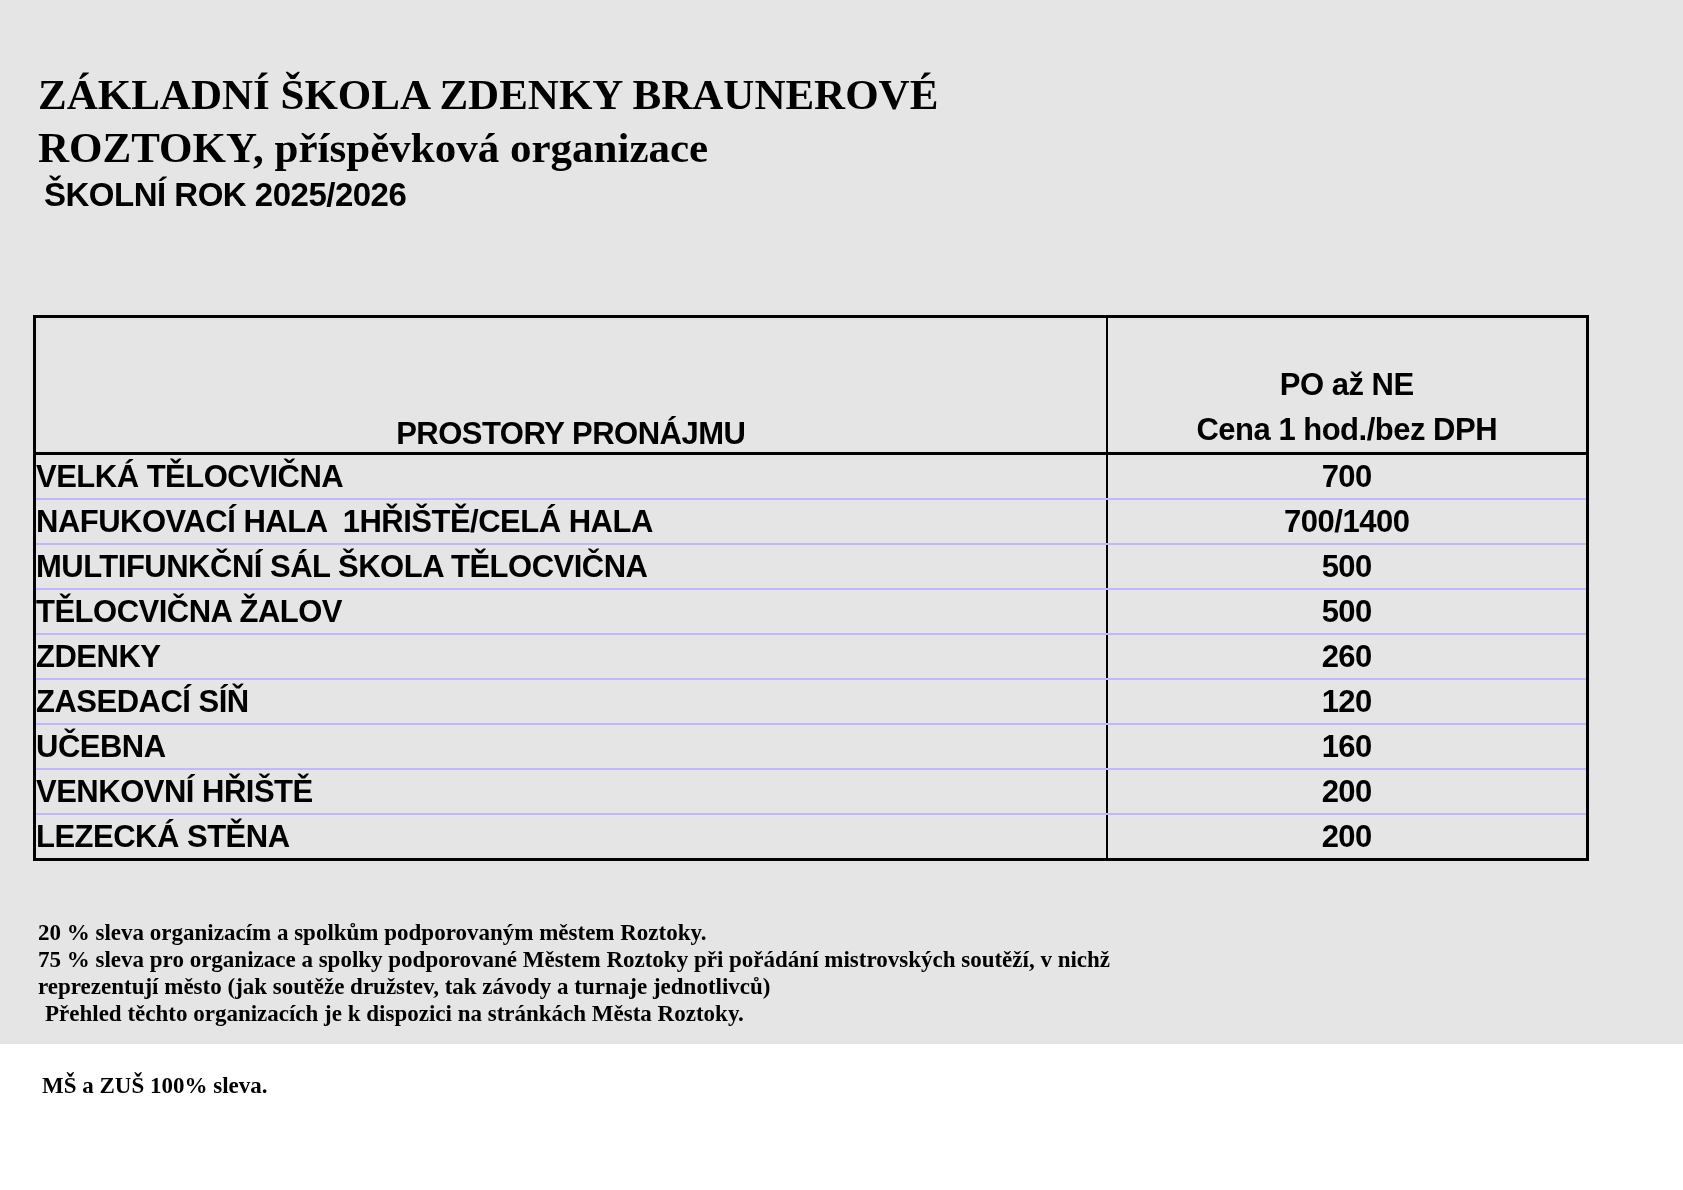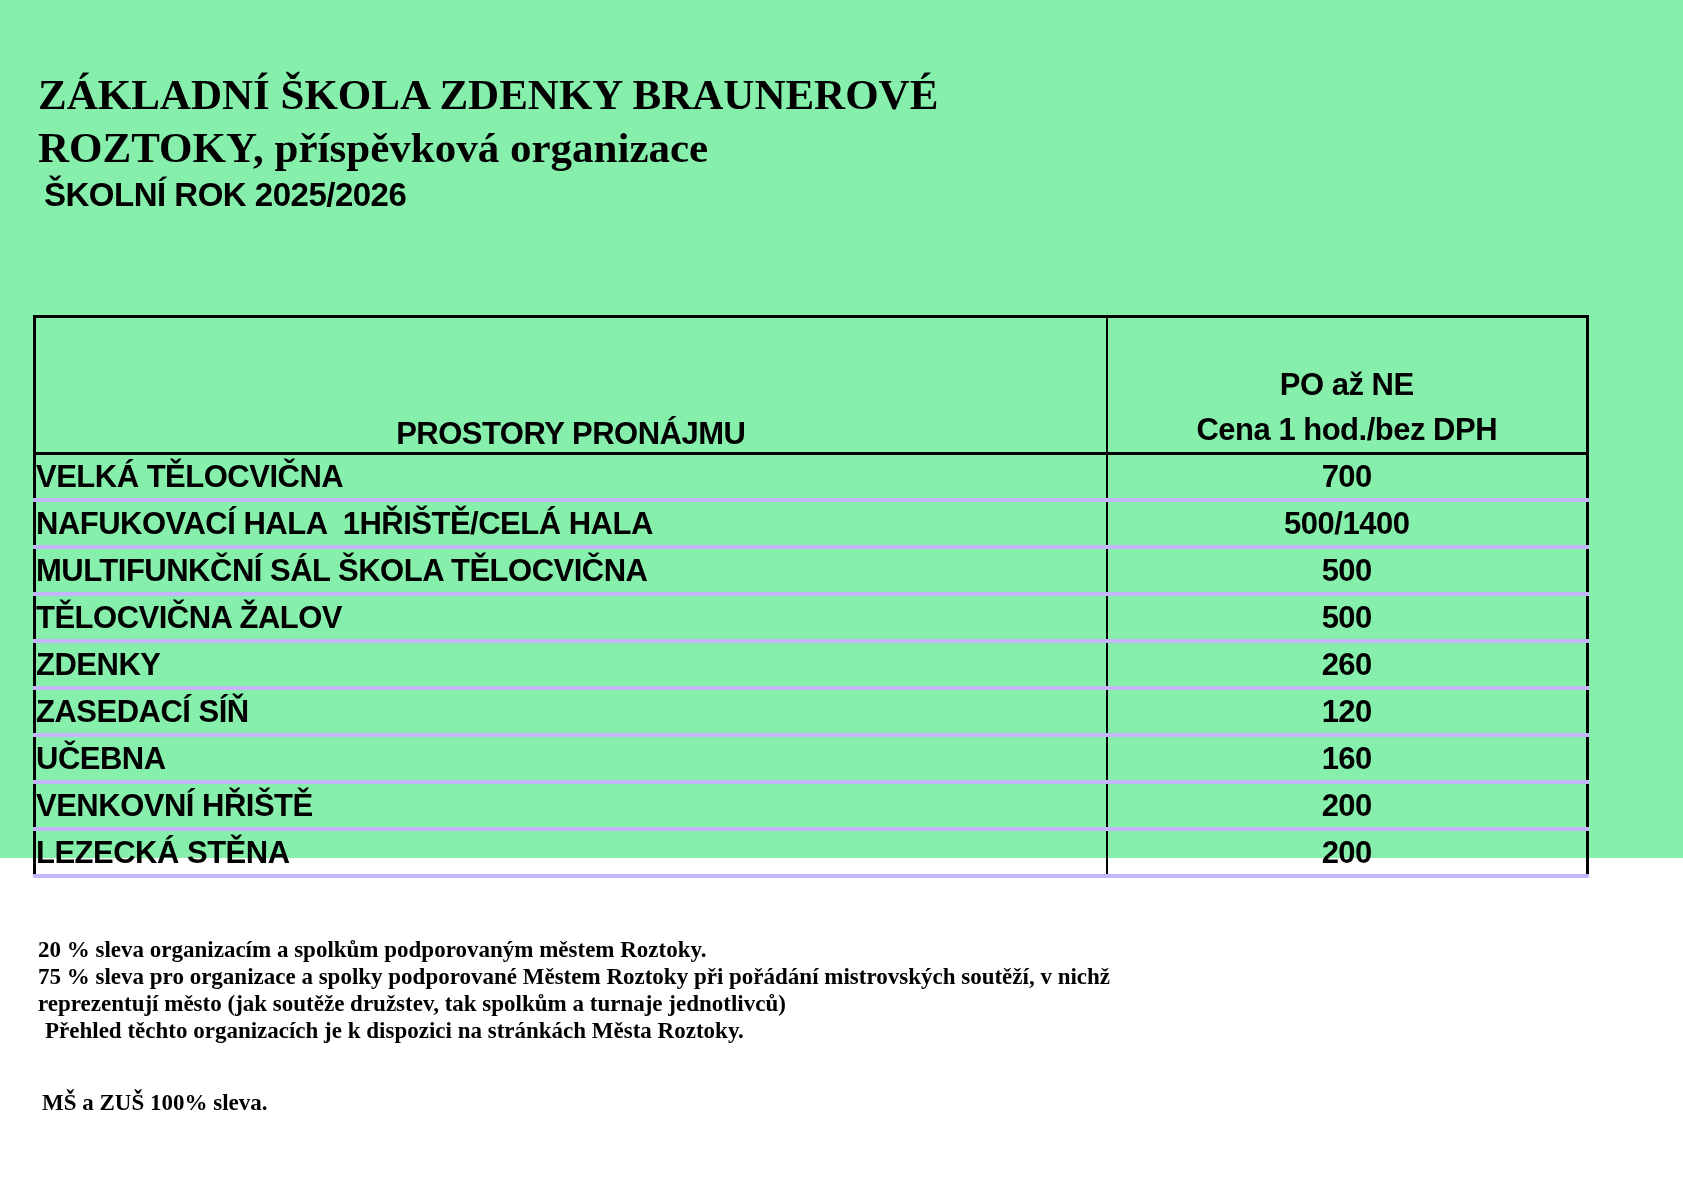--- a/index.html
+++ b/index.html
@@ -10,22 +10,22 @@
   }
   body {
     width: 1683px;
     height: 1190px;
     overflow: hidden;
     font-family: "Liberation Serif", serif;
   }
   .page {
     position: relative;
     width: 1683px;
-    height: 858px;
-    background: #86efac;
+    height: 1044px;
+    background: #e5e5e5;
   }
 
   
   .doc-header {
     padding: 68px 0 0 38px;
   }
   .title-line {
     font-family: "Liberation Serif", serif;
     font-weight: bold;
     font-size: 43px;
@@ -52,21 +52,21 @@
     font-weight: bold;
     letter-spacing: -0.5px;
     border: 3px solid #000000;
   }
   .col-space { width: 1072px; }
   .col-price { width: 481px; }
 
   .price-table th,
   .price-table td {
     border-top: 2px solid #4a4a4a;
-    border-bottom: 4px solid #c4b5fd;
+    border-bottom: 2px solid #c4b5fd;
     padding: 0;
     overflow: hidden;
   }
   .price-table .td-price,
   .price-table .th-price {
     border-left: 2px solid #000000;
   }
   .price-table thead th {
     border-bottom: 3px solid #000000;
     vertical-align: bottom;
@@ -150,21 +150,21 @@
         </th>
       </tr>
     </thead>
     <tbody>
       <tr>
         <td class="td-space">VELKÁ TĚLOCVIČNA</td>
         <td class="td-price">700</td>
       </tr>
       <tr>
         <td class="td-space">NAFUKOVACÍ HALA  1HŘIŠTĚ/CELÁ HALA</td>
-        <td class="td-price">500/1400</td>
+        <td class="td-price">700/1400</td>
       </tr>
       <tr>
         <td class="td-space">MULTIFUNKČNÍ SÁL ŠKOLA TĚLOCVIČNA</td>
         <td class="td-price">500</td>
       </tr>
       <tr>
         <td class="td-space">TĚLOCVIČNA ŽALOV</td>
         <td class="td-price">500</td>
       </tr>
       <tr>
@@ -186,19 +186,19 @@
       <tr>
         <td class="td-space">LEZECKÁ STĚNA</td>
         <td class="td-price">200</td>
       </tr>
     </tbody>
   </table>
 
   <section class="notes">
     <p>20 % sleva organizacím a spolkům podporovaným městem Roztoky.</p>
     <p>75 % sleva pro organizace a spolky podporované Městem Roztoky při pořádání mistrovských soutěží, v nichž</p>
-    <p>reprezentují město (jak soutěže družstev, tak spolkům a turnaje jednotlivců)</p>
+    <p>reprezentují město (jak soutěže družstev, tak závody a turnaje jednotlivců)</p>
     <p class="indented">Přehled těchto organizacích je k dispozici na stránkách Města Roztoky.</p>
   </section>
 
   <p class="footer-note">MŠ a ZUŠ 100% sleva.</p>
 
 </div>
 
 </body></html>

